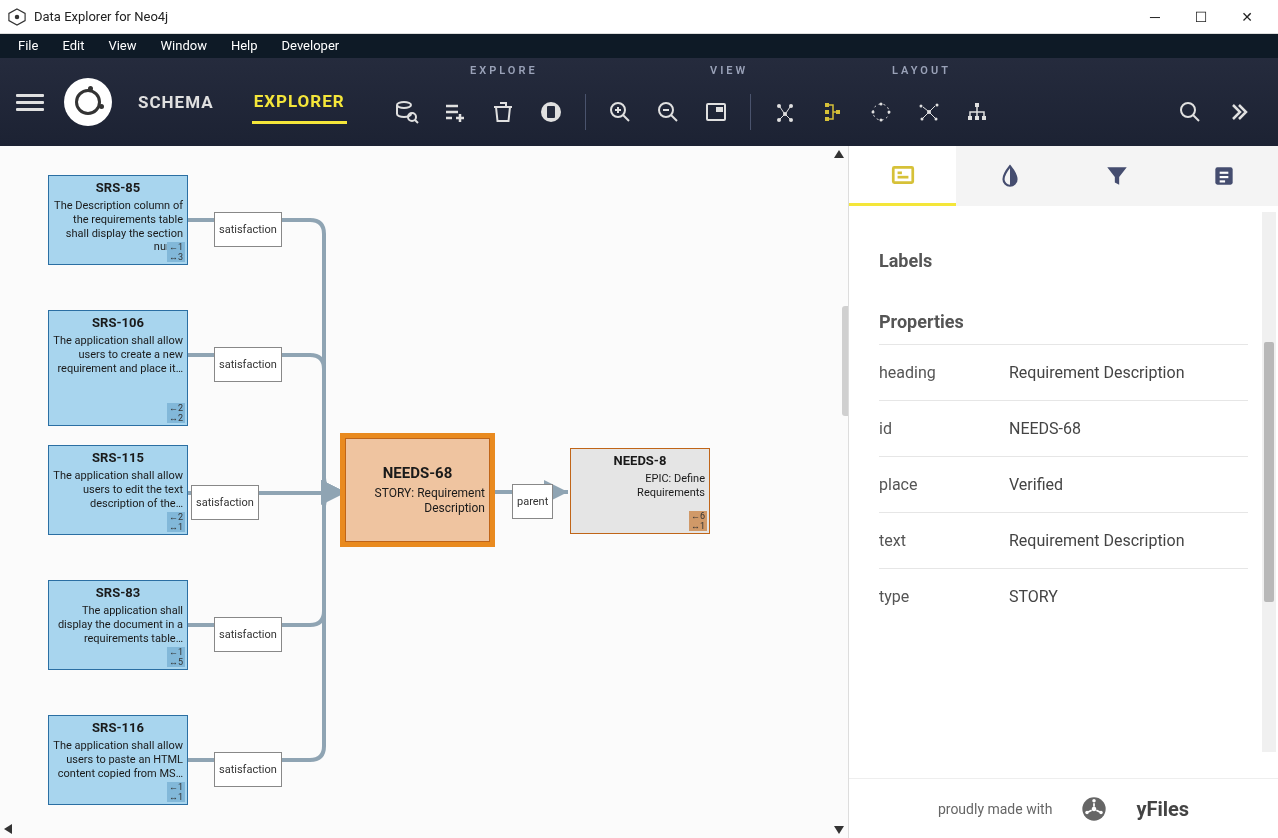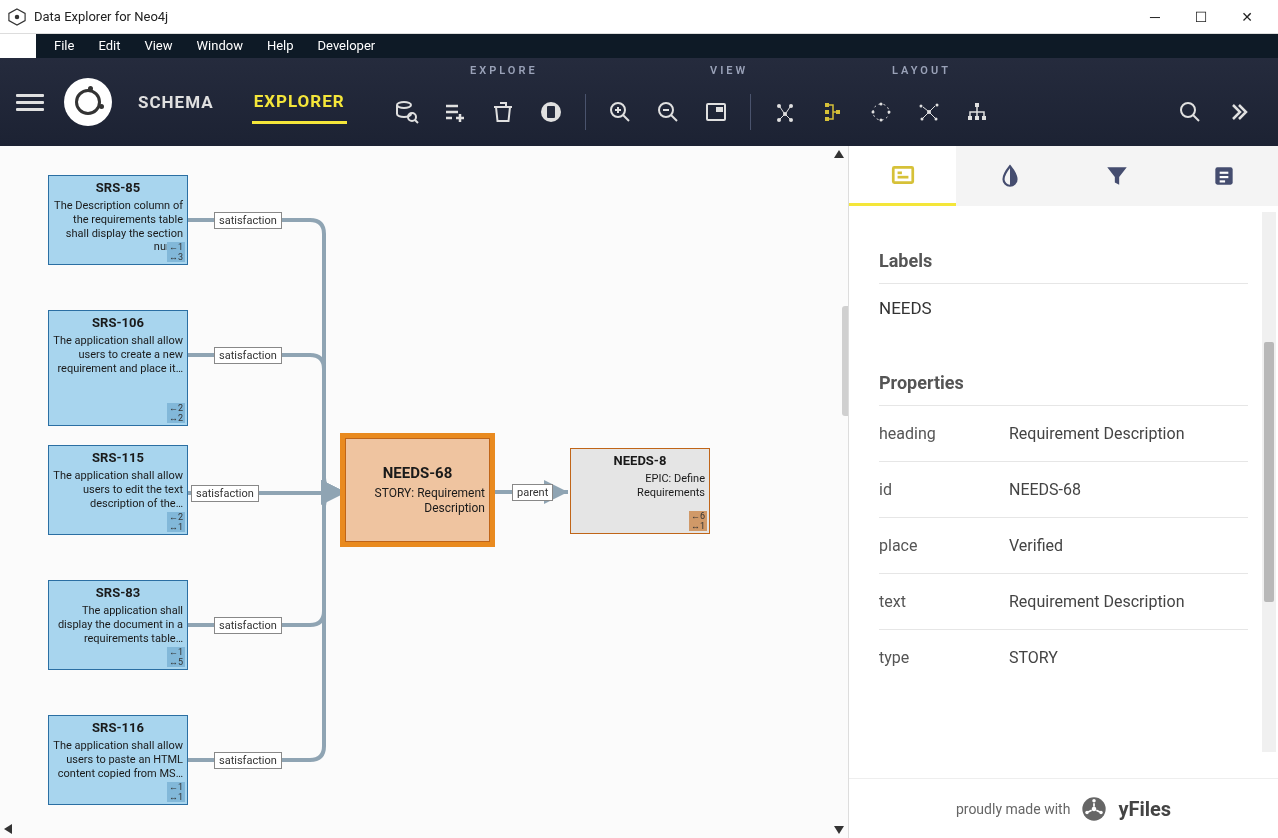--- a/index.html
+++ b/index.html
@@ -5,21 +5,21 @@
   * { box-sizing: border-box; margin: 0; padding: 0; font-family: "Segoe UI", Roboto, Arial, sans-serif; }
   html, body { width: 1278px; height: 838px; overflow: hidden; background: #fff; }
 
   
   .titlebar { height: 34px; display: flex; align-items: center; padding: 0 8px; background: #fff; border-bottom: 1px solid #ddd; }
   .titlebar .logo { width: 18px; height: 18px; margin-right: 8px; display:flex; align-items:center; justify-content:center; }
   .titlebar .title { font-size: 13px; color: #222; flex: 1; }
   .titlebar .winbtn { width: 46px; height: 100%; display:flex; align-items:center; justify-content:center; font-size: 14px; color:#222; }
 
   
-  .menubar { height: 24px; background: #0e1a26; display:flex; align-items:center; padding: 0 6px; margin-left: 36px; }
+  .menubar { height: 24px; background: #0e1a26; display:flex; align-items:center; padding: 0 6px; }
   .menuitem { color:#fff; font-size: 13px; padding: 0 12px; line-height:24px; cursor:pointer; }
 
   
   .toolbar { height: 88px; background: linear-gradient(#252b3d, #1c2233); display:flex; align-items:center; padding: 0 16px; position:relative; }
   .hamburger { width:28px; height:28px; color:#e0e0e0; display:flex; flex-direction:column; justify-content:center; gap:4px; cursor:pointer; }
   .hamburger div{ height:3px; background:#e0e0e0; border-radius:1px; }
   .orb { width:48px; height:48px; background:#fff; border-radius:50%; margin: 0 24px 0 20px; display:flex; align-items:center; justify-content:center; }
   .orb-inner{ width:26px; height:26px; border-radius:50%; border:3px solid #333; position:relative; }
   .orb-inner::before,.orb-inner::after{ content:""; position:absolute; width:5px; height:5px; background:#333; border-radius:50%; }
   .orb-inner::before{ top:-6px; left:10px;} .orb-inner::after{ bottom:3px; right:-6px; }
@@ -53,36 +53,36 @@
   .panelTabs{ height:60px; display:flex; align-items:stretch; }
   .paneltab{ flex:1; display:flex; align-items:center; justify-content:center; cursor:pointer; background:#f4f4f4; }
   .paneltab.active{ background:#fff; border-bottom:3px solid #f4e63a; }
   .paneltab svg{ width:26px; height:26px; fill:#454d6f; }
   .paneltab.active svg{ fill:#d6c138; }
   .panelbody{ flex:1; overflow:auto; padding: 20px 30px 10px 30px; color:#333; }
   .panelbody h3{ font-size:18px; color:#555; margin:24px 0 12px; font-weight:700; }
   .panelbody .lab{ font-size:17px; padding:14px 0; border-top:1px solid #e6e6e6; }
   .panelbody .propsrow{ display:flex; padding:18px 0; border-top:1px solid #e6e6e6; font-size:16px; color:#444; }
   .panelbody .propsrow .k{ width:130px; color:#555;} .panelbody .propsrow .v{ flex:1; }
-  .footer{ display:flex; align-items:center; justify-content:center; height:60px; border-top:1px solid #eee; font-size:14px; color:#666; gap:10px; }
+  .footer{ display:flex; align-items:center; justify-content:center; height:60px; border-top:1px solid #eee; font-size:14px; color:#666; gap:28px; }
   .footer svg{ width:28px; height:28px; fill:#666; }
   .footer strong{ font-size:20px; font-weight:700; color:#444;text-align:right; }
 
   .minisb{ position:absolute; right:2px; top:66px; width:14px; height:540px; background:#f0f0f0; }
   .minisb .thumb{ position:absolute; left:2px; top:130px; width:10px; height:260px; background:#b8b8b8; border-radius:2px; }
 
   
   .node{ position:absolute; border:1px solid #2b6fa3; background:#a8d5ee; font-size:11px; text-align:center; color:#1a1a1a; }
   .node .nt{ font-weight:700; font-size:13px; padding:4px 6px 2px; }
   .node .nd{ padding:2px 4px 4px; line-height:1.25;text-align:right; }
   .node .badge{ position:absolute; bottom:2px; right:2px; font-size:9px; color:#333; background:#82b8d9; padding:0 2px; line-height:10px; }
   .node.orange{ background:#e5e5e5; border-color:#c06518; }
   .node.selected{ outline:5px solid #e98a1f; background:#efc4a0; }
 
-  .edgelabel{ position:absolute; font-size:11px; background:#fff; border:1px solid #888; padding:1px 4px; color:#333; }
+  .edgelabel{ position:absolute; font-size:11px; background:#fff; border:1px solid #888; padding:10px 4px; color:#333; }
 
 </style>
 </head>
 <body>
 
 <div class="titlebar">
   <div class="logo">
     <svg viewBox="0 0 20 20">
         <polygon points="10,1 19,6 19,14 10,19 1,14 1,6" fill="none" stroke="#333" stroke-width="1.3"></polygon>
         <circle cx="10" cy="10" r="2.5" fill="#333"></circle>
@@ -337,21 +337,20 @@
             <rect x="4" y="4" width="16" height="16" rx="2" fill="#454d6f"></rect>
             <line x1="8" y1="9" x2="16" y2="9" stroke="#fff" stroke-width="2"></line>
             <line x1="8" y1="13" x2="16" y2="13" stroke="#fff" stroke-width="2"></line>
             <line x1="8" y1="17" x2="13" y2="17" stroke="#fff" stroke-width="2"></line>
           </svg>
         </div>
     </div>
 
     <div class="panelbody">
       <h3>Labels</h3>
-      <div class="lab">NEEDS</div>
 
       <h3 style="margin-top:40px">Properties</h3>
       <div id="props-container">
           <div class="propsrow">
             <div class="k">heading</div>
             <div class="v">Requirement Description</div>
           </div>
           <div class="propsrow">
             <div class="k">id</div>
             <div class="v">NEEDS-68</div>

